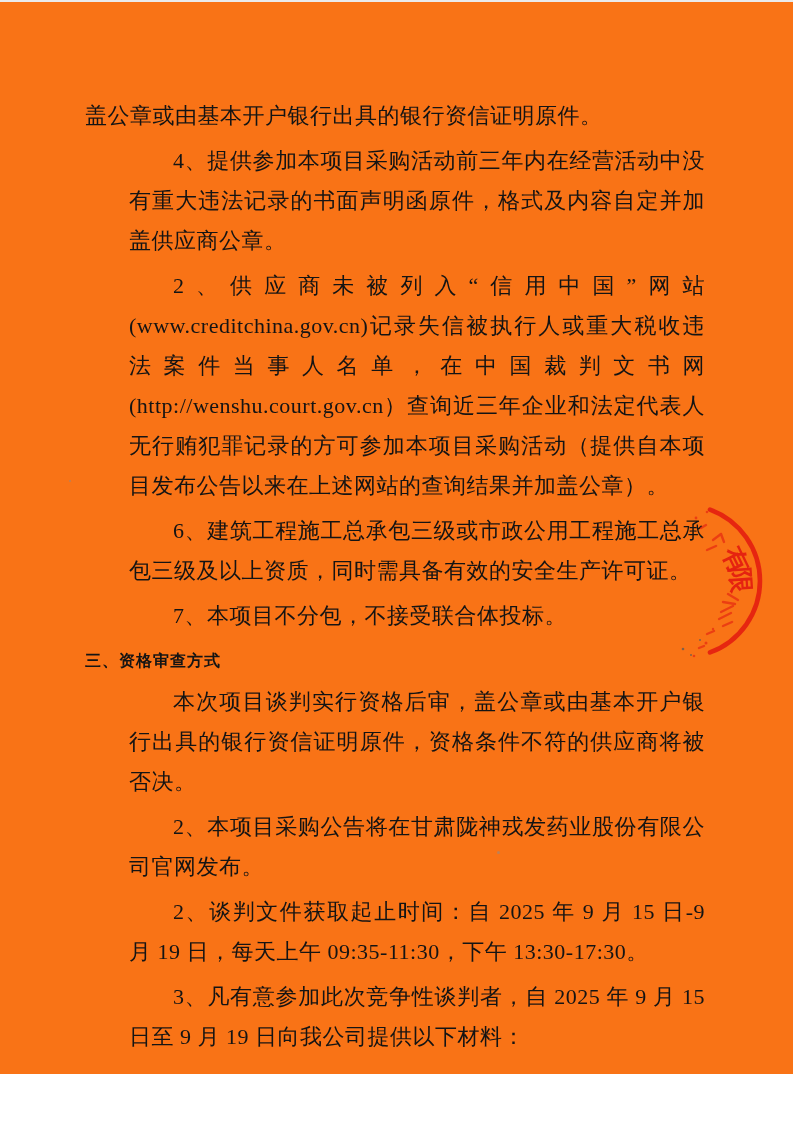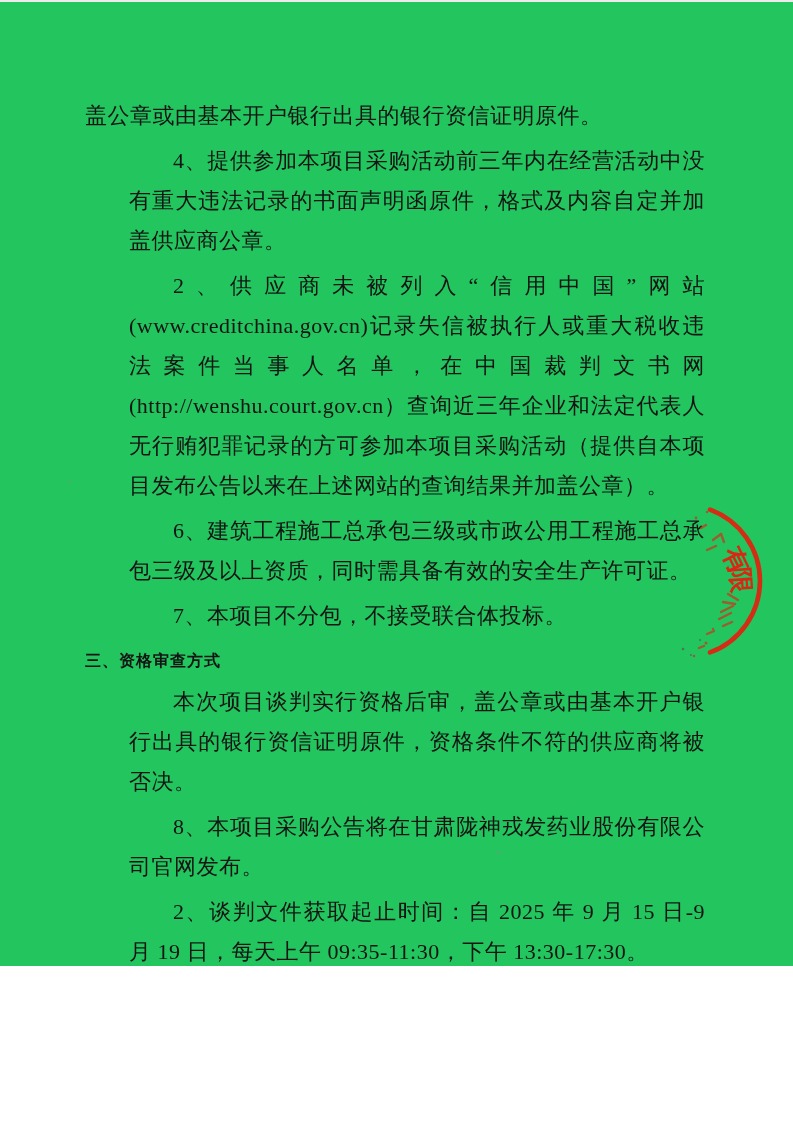--- a/index.html
+++ b/index.html
@@ -1,20 +1,20 @@
 <!DOCTYPE html>
 <html lang="zh"><head>
 <meta charset="utf-8">
 <style>
   html, body { margin: 0; padding: 0; background: #ffffff; }
   .page {
     position: relative;
     width: 793px;
-    height: 966px;
-    background: #22c55e;
+    height: 1074px;
+    background: #f97316;
     overflow: hidden;
     font-family: "Liberation Serif", "DejaVu Serif", serif;
     color: #141414;
   }
   .scan-edge {
     position: absolute; top: 0; left: 0; width: 100%; height: 2px;
     background: #ebebeb;
   }
   .content {
     position: absolute;
@@ -65,22 +65,23 @@
   <div class="scan-edge"></div>
 
   <div class="content" id="doc-body">
       <p class="body">盖公章或由基本开户银行出具的银行资信证明原件。</p>
       <p class="body indent">4、提供参加本项目采购活动前三年内在经营活动中没有重大违法记录的书面声明函原件，格式及内容自定并加盖供应商公章。</p>
       <p class="body indent">2、供应商未被列入“信用中国”网站(www.creditchina.gov.cn)记录失信被执行人或重大税收违法案件当事人名单，在中国裁判文书网(http://wenshu.court.gov.cn）查询近三年企业和法定代表人无行贿犯罪记录的方可参加本项目采购活动（提供自本项目发布公告以来在上述网站的查询结果并加盖公章）。</p>
       <p class="body indent">6、建筑工程施工总承包三级或市政公用工程施工总承包三级及以上资质，同时需具备有效的安全生产许可证。</p>
       <p class="body indent">7、本项目不分包，不接受联合体投标。</p>
       <p class="heading">三、资格审查方式</p>
       <p class="body indent">本次项目谈判实行资格后审，盖公章或由基本开户银行出具的银行资信证明原件，资格条件不符的供应商将被否决。</p>
-      <p class="body indent">8、本项目采购公告将在甘肃陇神戎发药业股份有限公司官网发布。</p>
+      <p class="body indent">2、本项目采购公告将在甘肃陇神戎发药业股份有限公司官网发布。</p>
       <p class="body indent">2、谈判文件获取起止时间：自 2025 年 9 月 15 日-9 月 19 日，每天上午 09:35-11:30，下午 13:30-17:30。</p>
+      <p class="body indent">3、凡有意参加此次竞争性谈判者，自 2025 年 9 月 15 日至 9 月 19 日向我公司提供以下材料：</p>
     </div>
 
   <svg class="seal-svg" viewBox="0 0 200 240" aria-hidden="true">
 
     <path d="M115 41.6 A76 76 0 0 1 115 184.4" fill="none" stroke-width="4.6" stroke-linecap="round" opacity="0.92" stroke="#e41f10"></path>
 
     <text class="seal-char" x="141" y="101" font-size="26" text-anchor="middle" transform="rotate(64 141 92)" opacity="0.95" fill="#e41f10">有</text>
     <text class="seal-char" x="146" y="121" font-size="26" text-anchor="middle" transform="rotate(86 146 112)" opacity="0.95" fill="#e41f10">限</text>
 
     <g stroke="#e41f10" stroke-width="2.4" stroke-linecap="round" fill="#e41f10" opacity="0.62">

